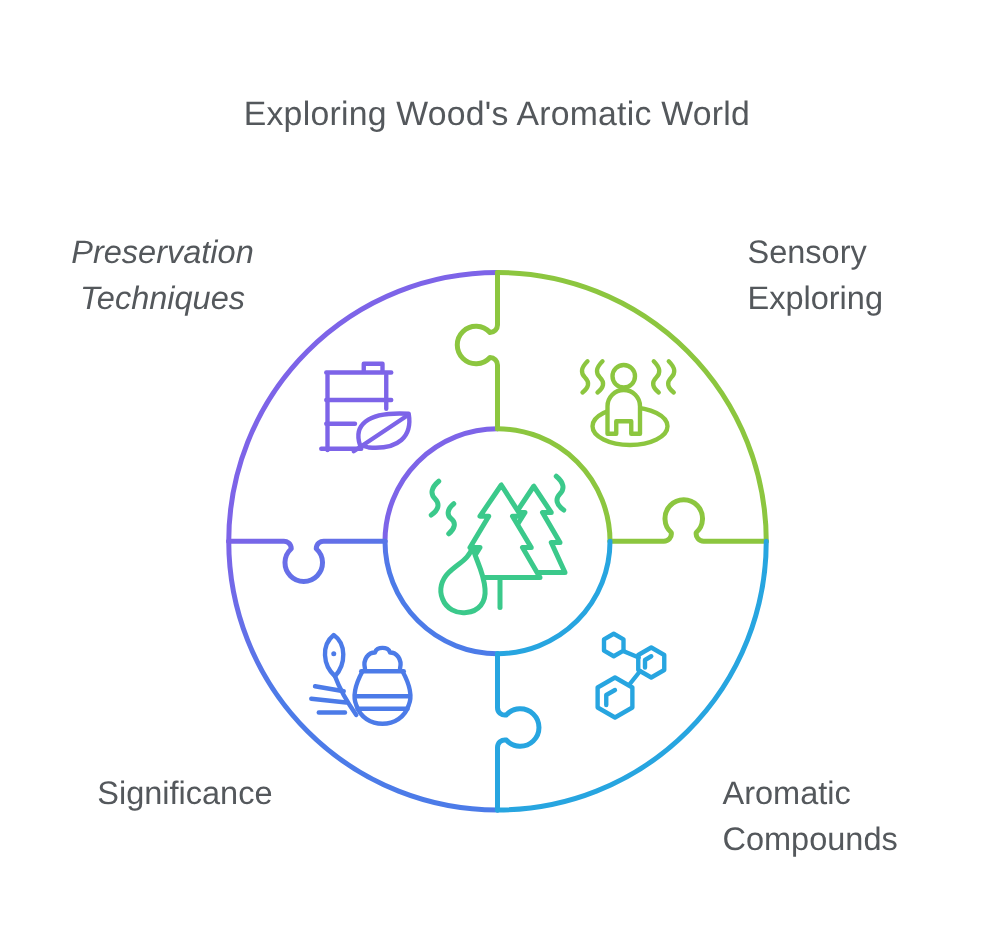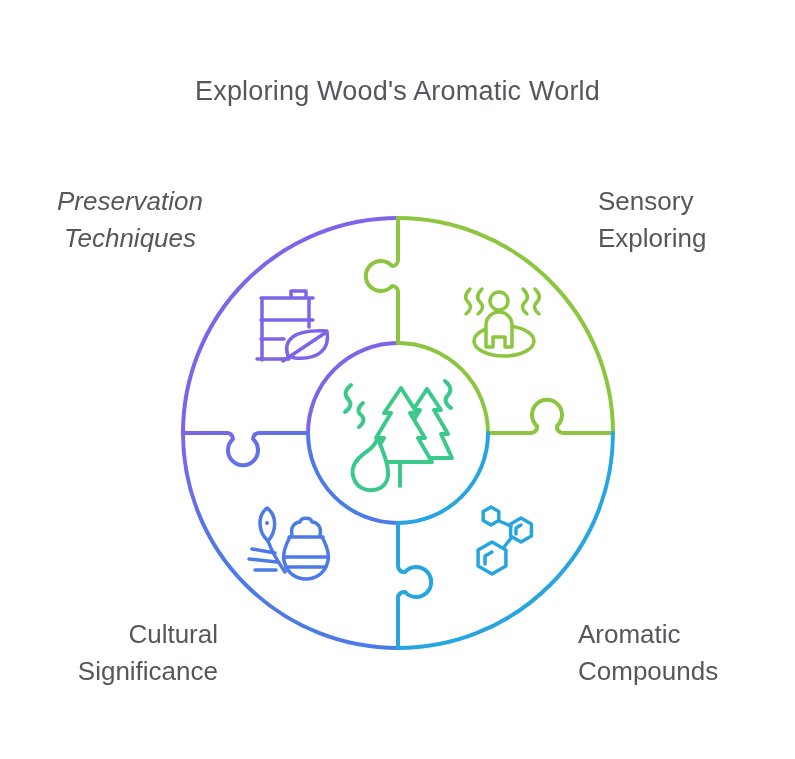--- a/index.html
+++ b/index.html
@@ -130,21 +130,20 @@
 
   <div class="quad-label lbl-tl">
     <div>Preservation</div>
     <div>Techniques</div>
   </div>
   <div class="quad-label lbl-tr">
     <div>Sensory</div>
     <div>Exploring</div>
   </div>
   <div class="quad-label lbl-bl">
-    <div>Cultural</div>
     <div>Significance</div>
   </div>
   <div class="quad-label lbl-br">
     <div>Aromatic</div>
     <div>Compounds</div>
   </div>
 
 </div>
 
 </body></html>

